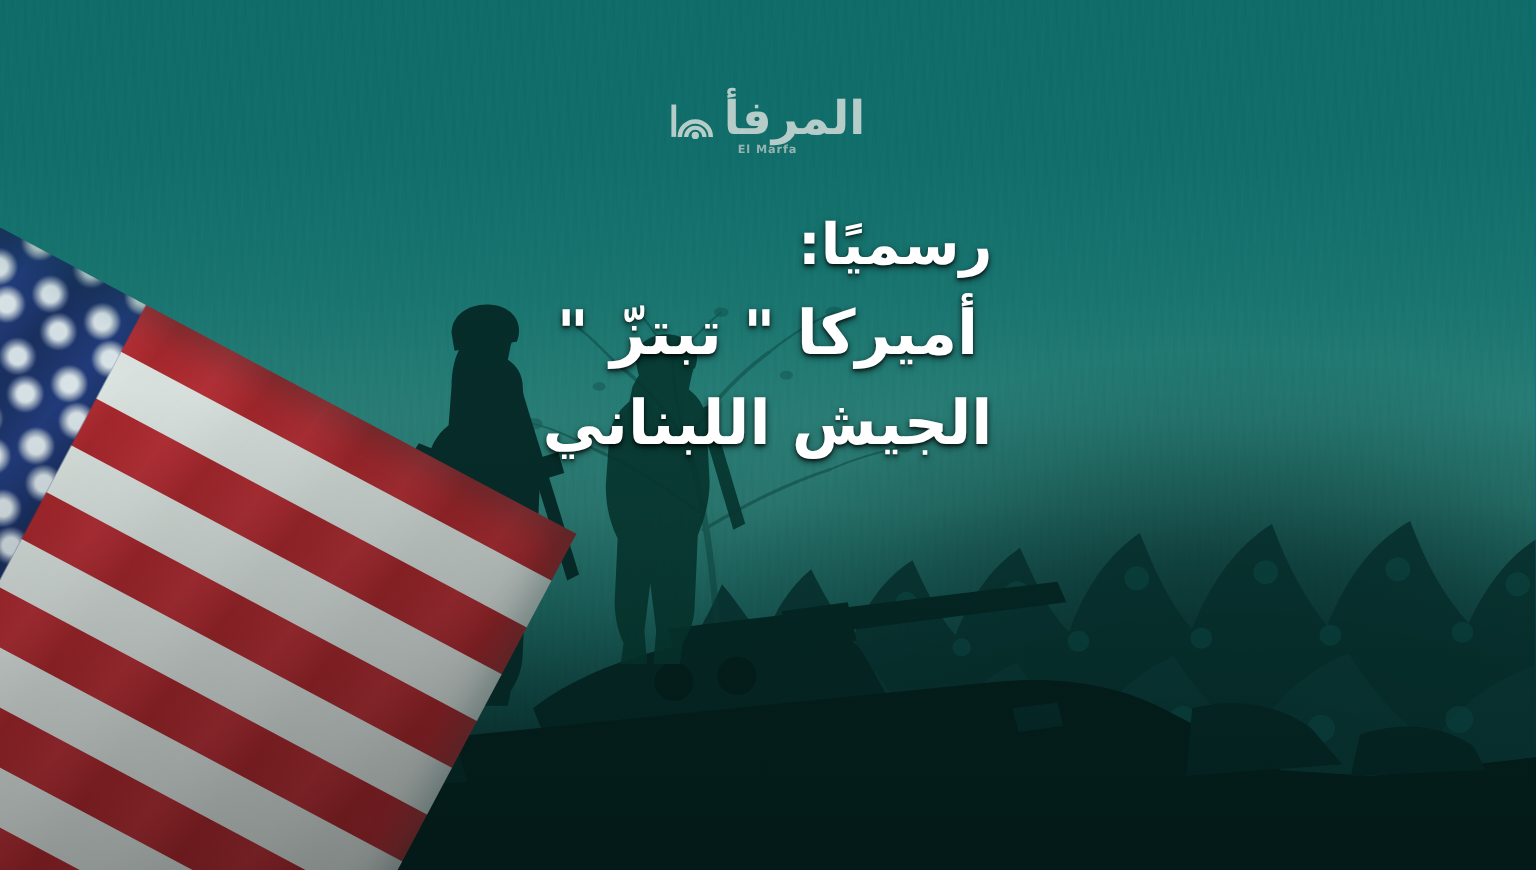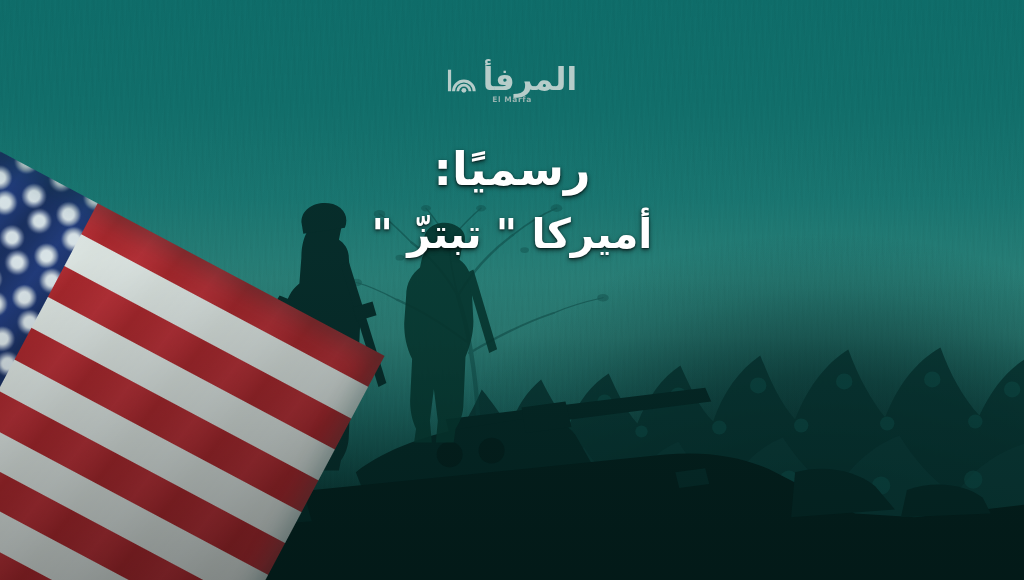--- a/index.html
+++ b/index.html
@@ -261,21 +261,21 @@
     font-family: "DejaVu Sans", "Liberation Sans", sans-serif;
     font-weight: 700;
     color: #ffffff;
     font-size: 41px;
     line-height: 1.47;
     text-shadow:
       0 2px 5px rgba(0,0,0,.62),
       0 1px 2px rgba(0,0,0,.55);
     white-space: nowrap;
   }
-  .hl-line.lead { font-size: 46px; }
+  .hl-line.lead { font-size: 38px; text-align: right; }
 </style>
 </head>
 <body>
 
 <div class="card">
 
   <div class="bg-sky"></div>
   <div class="bg-grain"></div>
   <div class="bg-rightmass"></div>
 
@@ -440,16 +440,17 @@
           <path d="M11.5 28 A6.5 6.5 0 0 1 24.5 28" fill="none" stroke="#cddad7" stroke-width="3"></path>
           <circle cx="18" cy="27" r="2.6" fill="#cddad7"></circle>
         </svg>
       </div>
       <div class="logo-sub">El Marfa</div>
     </div>
 
     <div class="headline">
       <div class="hl-line lead">رسميًا:</div>
       <div class="hl-line">أميركا " تبتزّ "</div>
+      <div class="hl-line">الجيش اللبناني</div>
     </div>
 
   </div>
 </div>
 
 </body></html>

